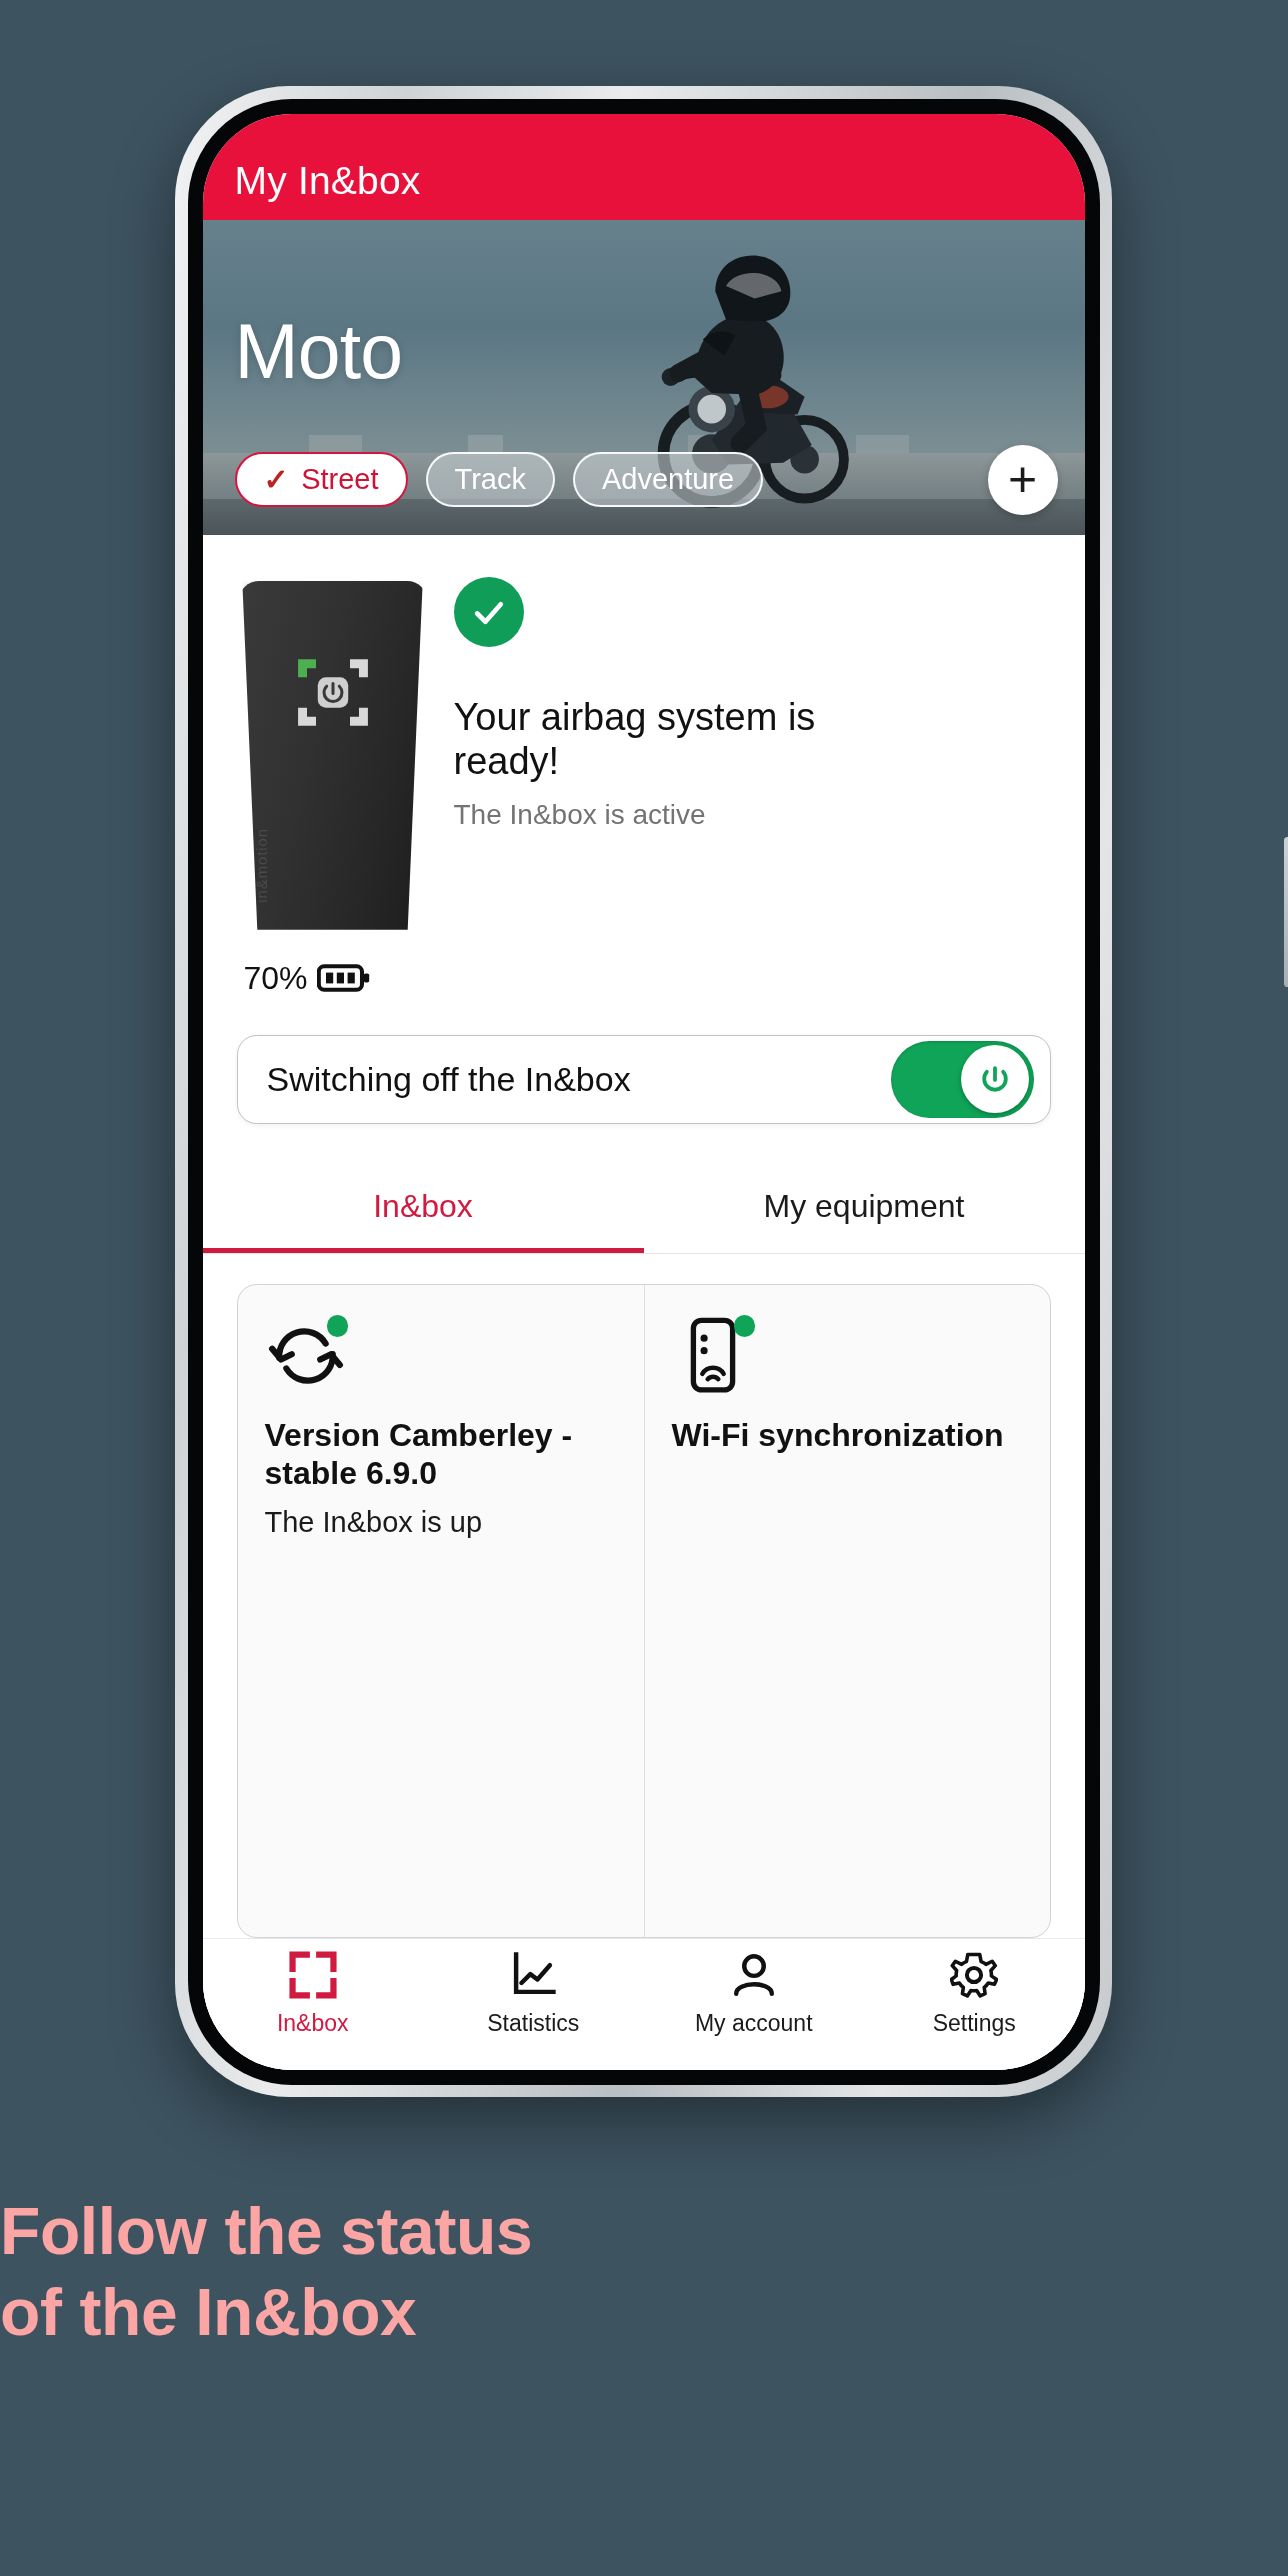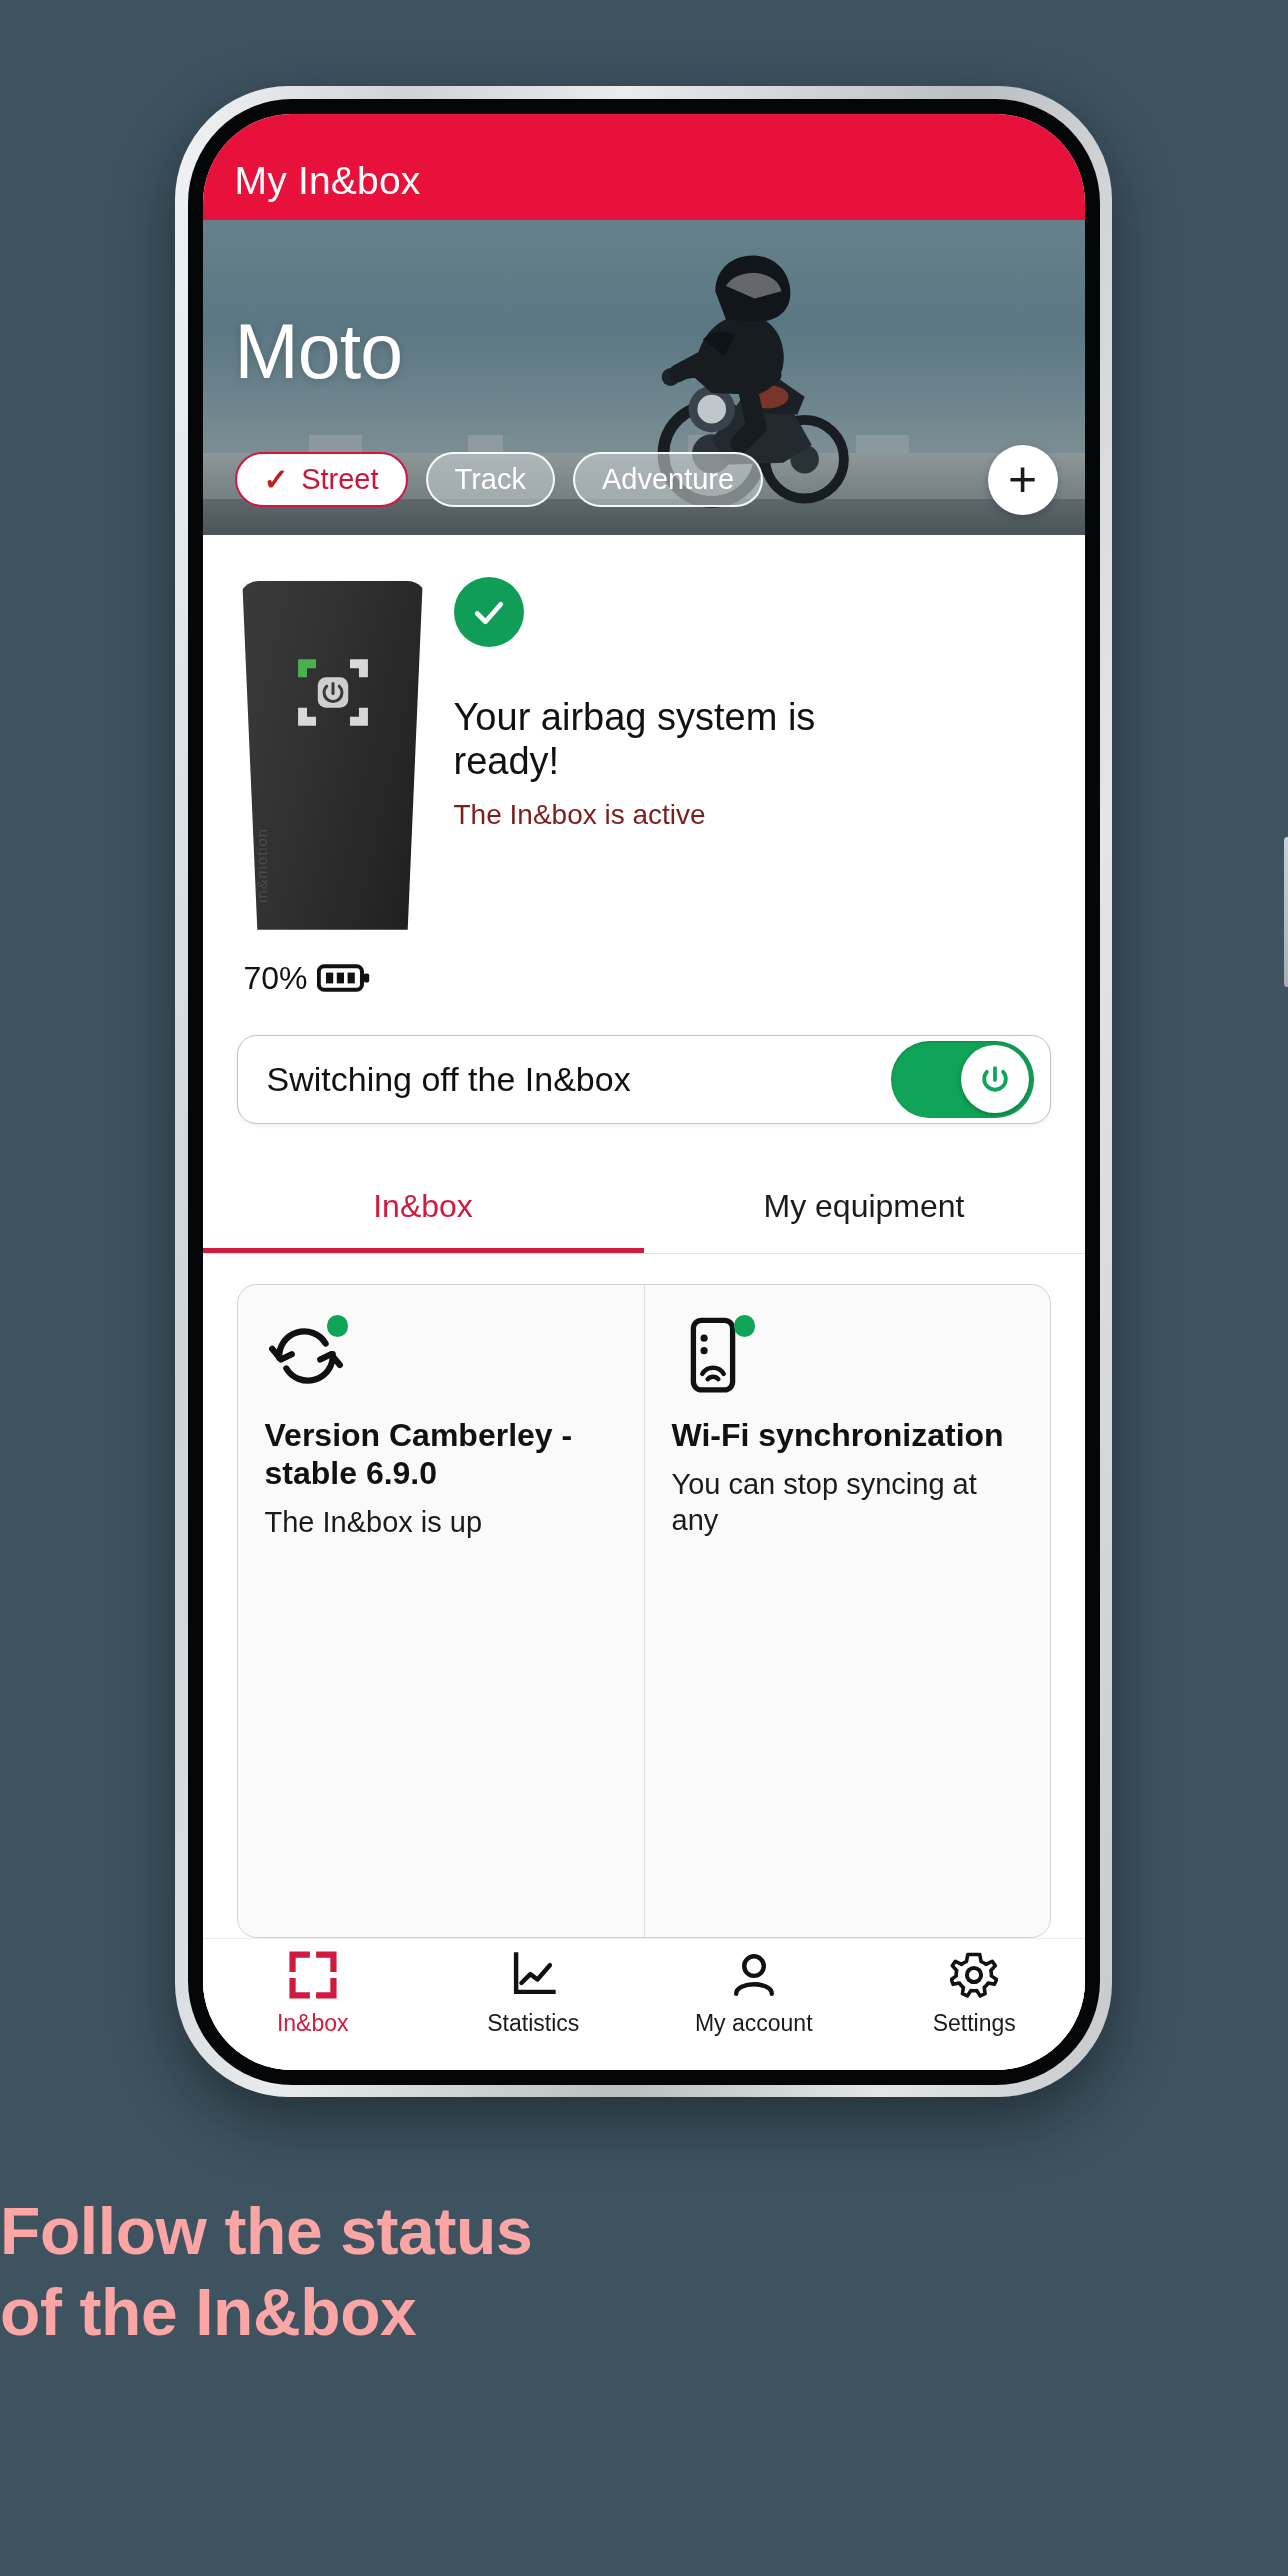--- a/index.html
+++ b/index.html
@@ -147,21 +147,21 @@
   #status-badge{
     width:70px; height:70px; border-radius:50%;
     background:#0f9d58;
     display:flex; align-items:center; justify-content:center;
     margin-bottom:48px;
   }
   #status-headline{
     font-size:38px; line-height:1.16; color:#111; font-weight:400;
     max-width:394px; margin-bottom:16px;
   }
-  #status-sub{ font-size:28px; color:#7f1d1d; font-weight:300; }
+  #status-sub{ font-size:28px; color:#737373; font-weight:300; }
 
   
   #battery-row{
     display:flex; align-items:center; gap:9px;
     padding:30px 0 0 41px;
     font-size:32px; color:#111;
   }
 
   
   #toggle-card{
@@ -400,21 +400,20 @@
               <svg viewBox="0 0 92 92" width="82" height="82">
                 <rect x="24" y="6" width="44" height="78" rx="9" fill="none" stroke="#111" stroke-width="6"></rect>
                 <circle cx="36" cy="26" r="4" fill="#111"></circle>
                 <circle cx="36" cy="40" r="4" fill="#111"></circle>
                 <path d="M34 66 A14 14 0 0 1 58 66" fill="none" stroke="#111" stroke-width="5" stroke-linecap="round"></path>
                 <path d="M40 72 A8 8 0 0 1 52 72" fill="none" stroke="#111" stroke-width="5" stroke-linecap="round"></path>
               </svg>
               <div class="info-dot"></div>
             </div>
             <div class="info-title">Wi-Fi synchronization</div>
-            <div class="info-desc">You can stop syncing at any</div>
           </div>
 
         </div>
 
         <div id="bottom-nav">
 
           <div class="nav-item nav-active">
             <svg class="nav-icon" viewBox="0 0 54 54">
               <path d="M4 20 L4 4 L20 4" fill="none" stroke="#d01a40" stroke-width="7" stroke-linecap="square"></path>
               <path d="M34 4 L50 4 L50 20" fill="none" stroke="#d01a40" stroke-width="7" stroke-linecap="square"></path>

